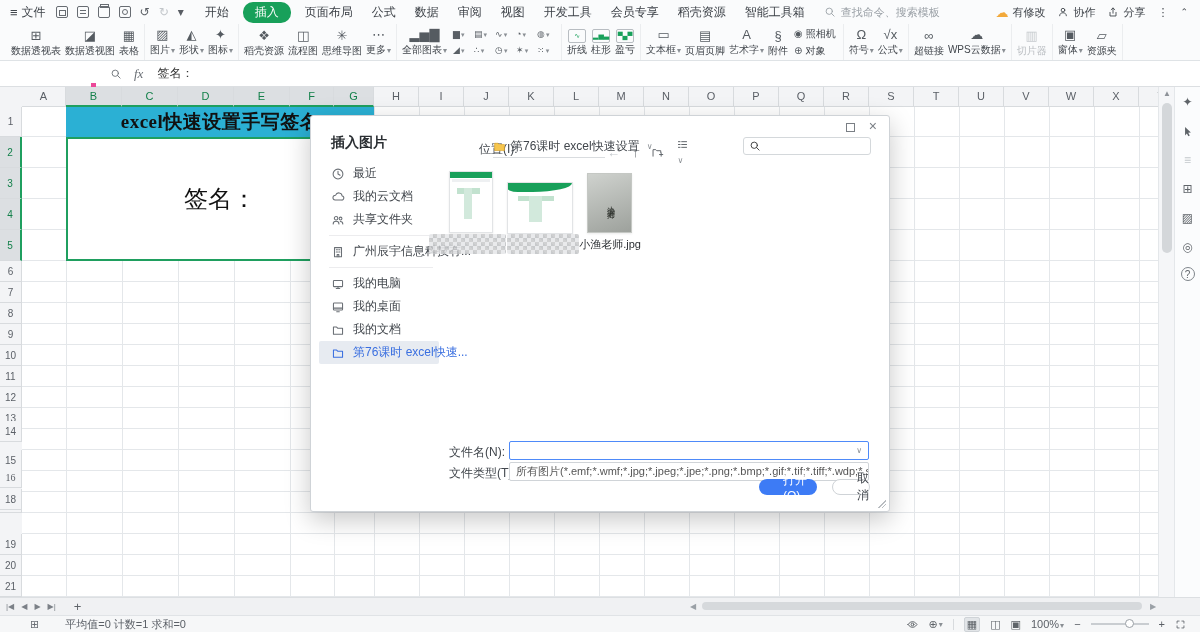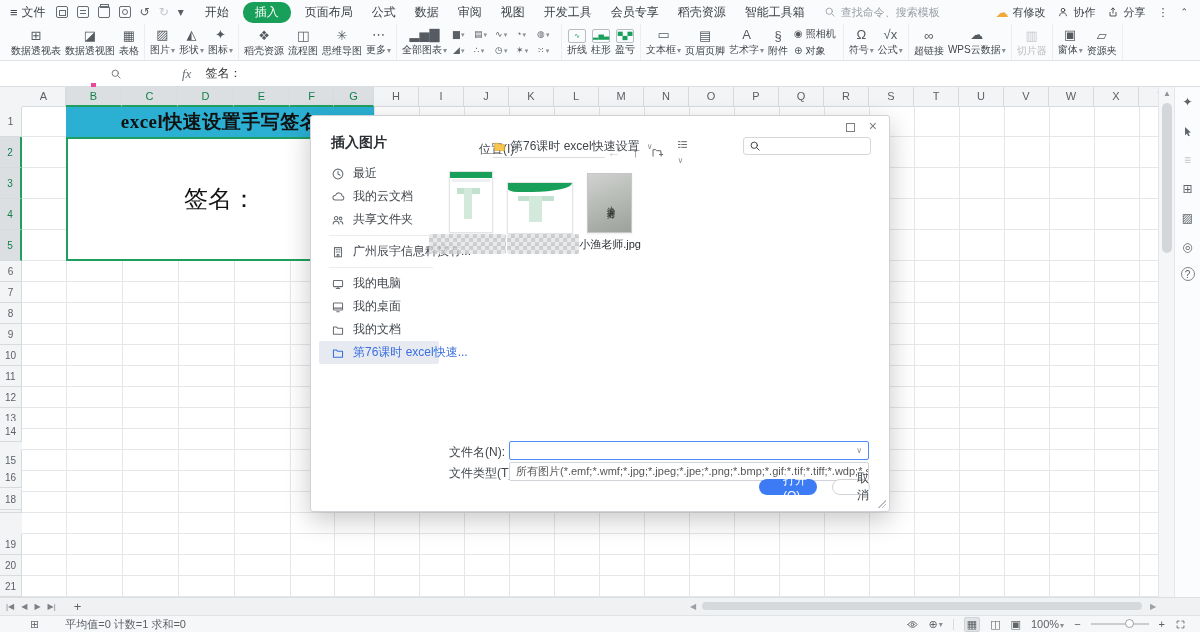--- a/index.html
+++ b/index.html
@@ -47,21 +47,21 @@
   .cgi .car{font-size:7px;}
   .rstack{display:flex;flex-direction:column;justify-content:center;gap:3px;padding:0 4px;}
   .rsrow{display:flex;align-items:center;gap:3px;font-size:10px;color:#41464c;white-space:nowrap;}
   .rsrow .sg{font-size:10px;color:#555b61;}
 
   
   .formulabar{position:absolute;left:0;top:61px;width:1200px;height:26px;background:#fff;
               border-bottom:1px solid #dcdfe2;display:flex;align-items:center;font-size:12px;}
   .namebox{width:96px;height:100%;border-right:5px solid #ec4899;display:flex;align-items:center;justify-content:center;gap:22px;color:#333;margin-top:44px;}
   .fxzone{display:flex;align-items:center;gap:12px;padding:0 14px;color:#6a6f75;}
-  .fxlbl{font-family:"Liberation Serif","DejaVu Serif",serif;font-style:italic;font-size:13px;color:#6a6f75;margin-left:48px;}
+  .fxlbl{font-family:"Liberation Serif","DejaVu Serif",serif;font-style:italic;font-size:13px;color:#6a6f75;}
   .fcontent{color:#333;}
 
   
   .sheet-corner{position:absolute;left:0;top:87px;width:22px;height:20px;background:#f3f4f6;border-right:1px solid #d8dbde;border-bottom:1px solid #d8dbde;}
   .sheet-corner::after{content:"";position:absolute;right:2px;bottom:2px;width:0;height:0;border-left:8px solid transparent;border-bottom:8px solid #c6cacd;}
   .colheads{position:absolute;left:0;top:87px;width:1158px;height:20px;overflow:hidden;background:#f3f4f6;}
   .ch{position:absolute;top:0;height:20px;font-size:11px;color:#5a5f66;text-align:center;line-height:19px;
       border-right:1px solid #d8dbde;border-bottom:1px solid #d8dbde;background:#f3f4f6;}
   .ch.sel{background:#dcdfe2;color:#13804a;border-bottom:2px solid #1f9f5f;}
   .rowheads{position:absolute;left:0;top:107px;width:22px;height:490px;overflow:hidden;background:#f3f4f6;}
@@ -423,21 +423,21 @@
       <div class="rh" style="top: 154px; height: 21px;">6</div>
       <div class="rh" style="top: 175px; height: 21px;">7</div>
       <div class="rh" style="top: 196px; height: 21px;">8</div>
       <div class="rh" style="top: 217px; height: 21px;">9</div>
       <div class="rh" style="top: 238px; height: 21px;">10</div>
       <div class="rh" style="top: 259px; height: 21px;">11</div>
       <div class="rh" style="top: 280px; height: 21px;">12</div>
       <div class="rh" style="top: 301px; height: 21px;">13</div>
       <div class="rh" style="top: 314px; height: 21px;">14</div>
       <div class="rh" style="top: 343px; height: 21px;">15</div>
-      <div class="rh" style="top: 360px; height: 21px;">16</div>
+      <div class="rh" style="top: 360px; height: 21px; font-family: Liberation Serif, serif;">16</div>
       <div class="rh" style="top: 385px; height: 21px;">17</div>
       <div class="rh" style="top: 382px; height: 21px;">18</div>
       <div class="rh" style="top: 427px; height: 21px;">19</div>
       <div class="rh" style="top: 448px; height: 21px;">20</div>
       <div class="rh" style="top: 469px; height: 21px;">21</div>
     </div>
   <div class="grid" id="grid">
     <div class="title-cell serif">excel快速设置手写签名</div>
     <div class="sign-cell serif">签名：</div>
   <div class="vline" style="left: 44px;"></div>

